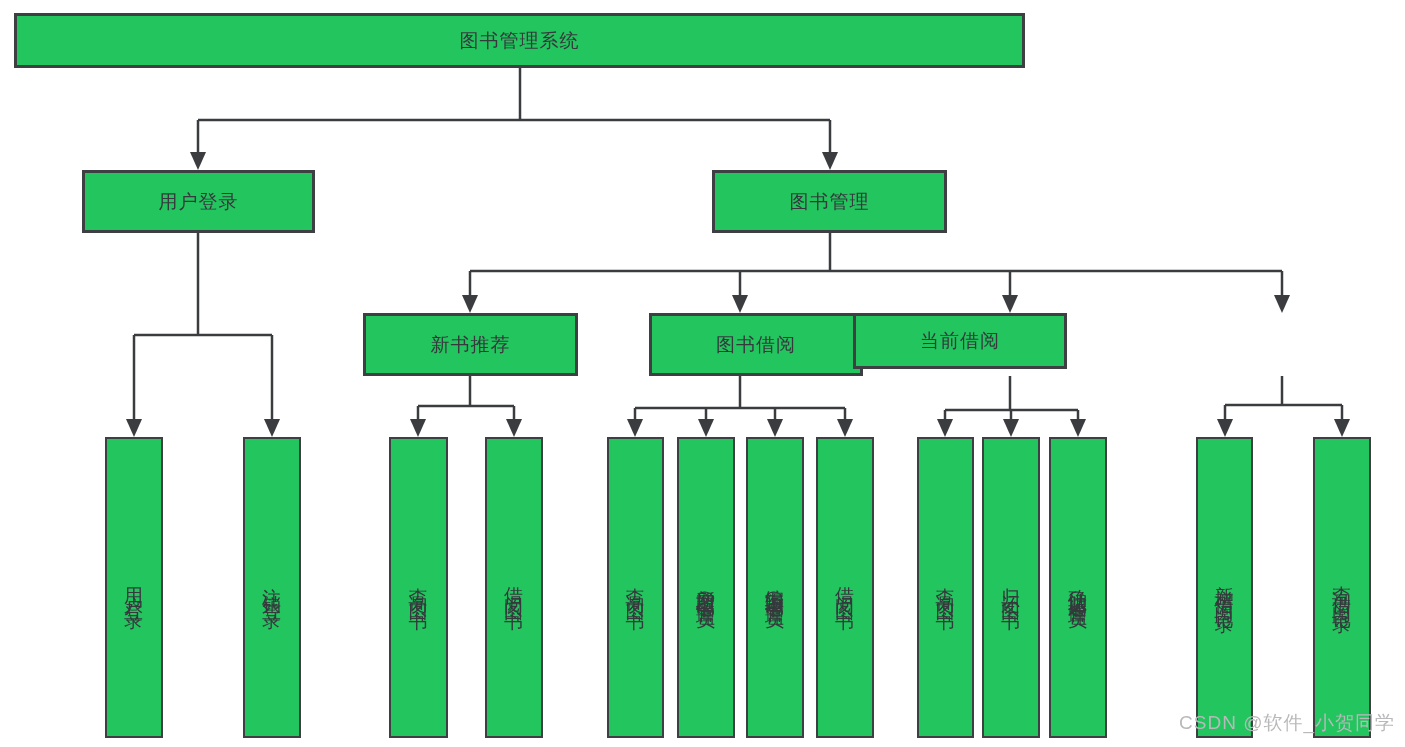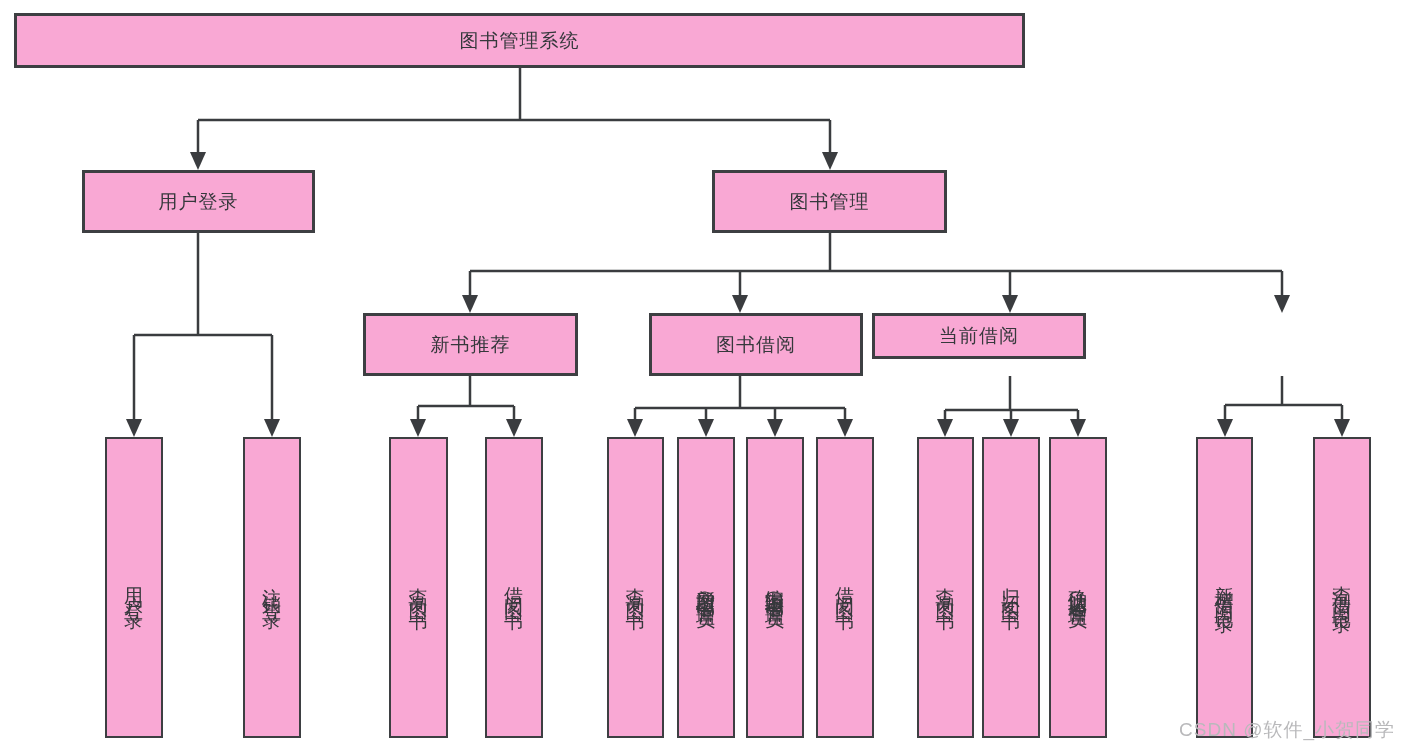--- a/index.html
+++ b/index.html
@@ -12,42 +12,42 @@
     overflow: hidden;
   }
   .connectors {
     position: absolute;
     left: 0; top: 0;
     width: 1405px; height: 747px;
   }
   .node {
     position: absolute;
     box-sizing: border-box;
-    background: #f9a8d4;
+    background: #22c55e;
     border: 3px solid #3d3f42;
     display: flex;
     align-items: center;
     justify-content: center;
     color: #36383c;
     font-size: 19px;
     letter-spacing: 1px;
     z-index: 2;
   }
   .node.leaf {
     border-width: 2.5px;
     writing-mode: vertical-rl;
     text-orientation: upright;
     letter-spacing: 8px;
     line-height: 1;
     padding: 4px 0;
   }
   .watermark {
     position: absolute;
     right: 10px;
-    bottom: 4px;
+    bottom: 11px;
     color: #b9b9bb;
     font-size: 19px;
     letter-spacing: 1px;
     z-index: 3;
     white-space: nowrap;
   }
 </style>
 </head>
 <body>
 
@@ -129,21 +129,21 @@
   <div class="node" style="left:363px; top:313px; width:215px; height:63px;">
     <span>新书推荐</span>
   </div>
 
   <div class="node" style="left:712px; top:170px; width:235px; height:63px;">
     <span>图书管理</span>
   </div>
   <div class="node" style="left:633px; top:313px; width:214px; height:63px;margin-left:16px;">
     <span>图书借阅</span>
   </div>
-  <div class="node" style="left:872px; top:313px; width:214px; height:46px;">
+  <div class="node" style="left:853px; top:313px; width:214px; height:56px;">
     <span>当前借阅</span>
   </div>
 
   <div class="node leaf" style="left:105px; top:437px; width:58px; height:301px;">
     <span>用户登录</span>
   </div>
   <div class="node leaf" style="left:243px; top:437px; width:58px; height:301px;">
     <span>注销登录</span>
   </div>
   <div class="node leaf" style="left:389px; top:437px; width:59px; height:301px;">

